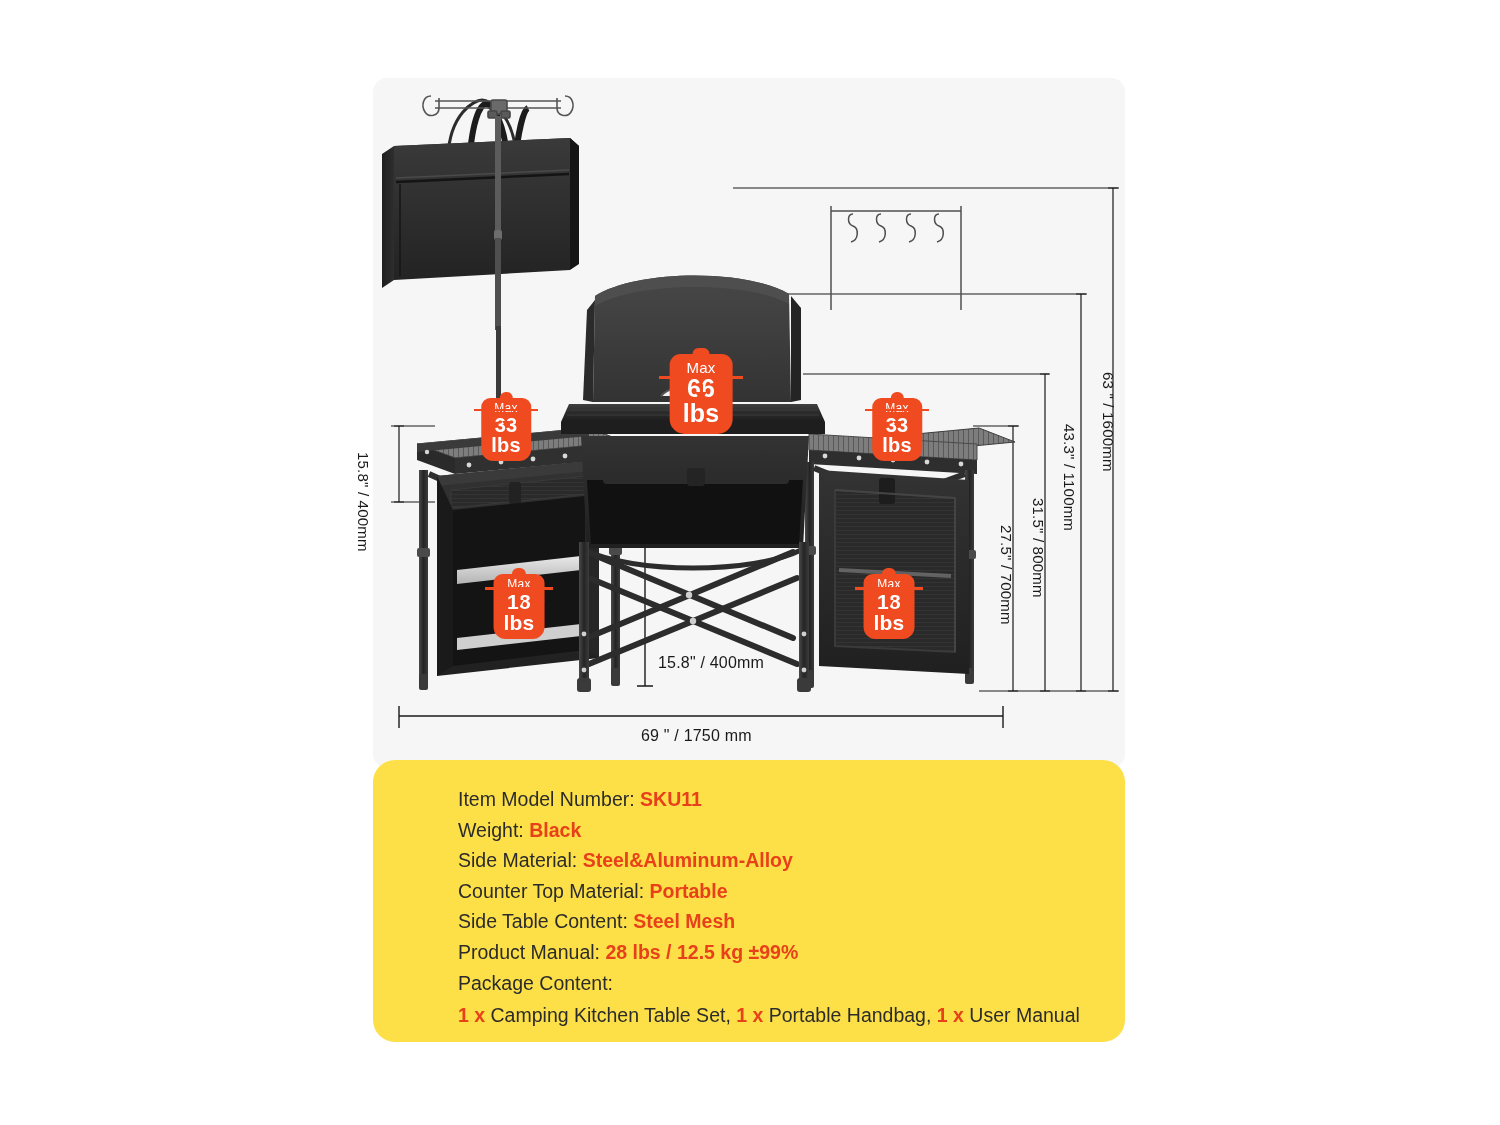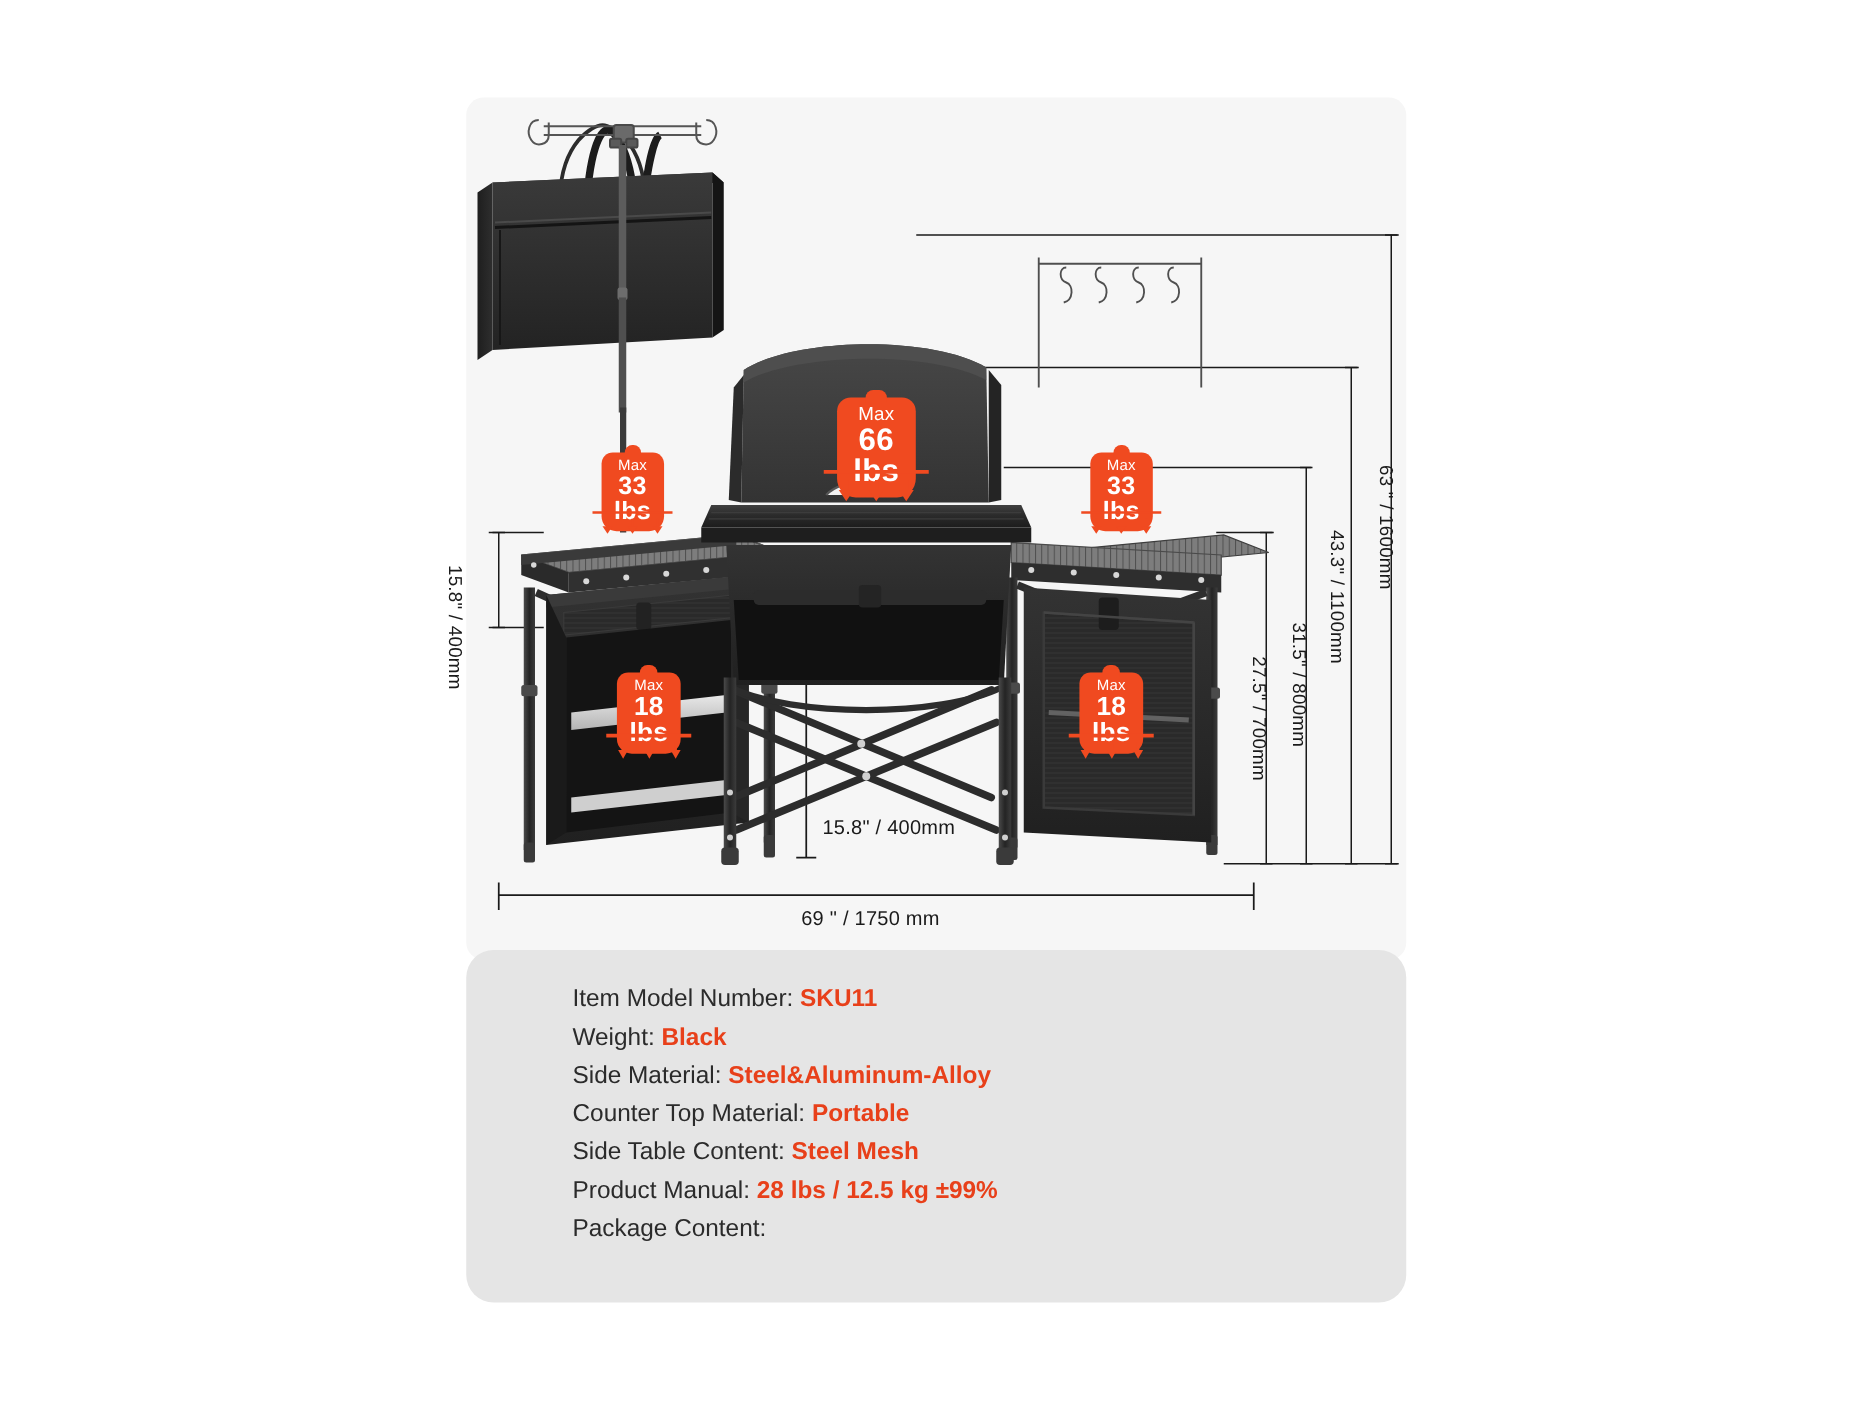--- a/index.html
+++ b/index.html
@@ -76,20 +76,21 @@
     position: absolute;
     left: 50%;
     transform: translateX(-50%);
     background: #f04a20;
     color: #ffffff;
     text-align: center;
     line-height: 1;
     border-radius: 10px 10px 13px 13px;
     padding: 5px 10px 7px 10px;
     box-sizing: border-box;
+    margin-top: 36px;
   }
   .badge-weight::before {
     content: "";
     position: absolute;
     left: 50%;
     top: -6px;
     transform: translateX(-50%);
     width: 26%;
     height: 10px;
     background: #f04a20;
@@ -161,21 +162,21 @@
   .b-18 .badge-rule { width: 68px; height: 3px; }
   .b-18 .badge-arrows span { width: 21px; }
   .b-18 .badge-arrows span i { width: 2px; height: 6px; }
   .b-18 .badge-arrows span::after { border-left-width: 4px; border-right-width: 4px; border-top-width: 7px; }
 
   
   #spec-card {
     position: absolute;
     left: 373px; top: 760px;
     width: 752px; height: 282px;
-    background: #e5e5e5;
+    background: #fde047;
     border-radius: 22px;
   }
   #spec-list {
     position: absolute;
     left: 85px; top: 24px;
     width: 640px;
   }
   .spec-row {
     font-size: 19.5px;
     line-height: 30.6px;
@@ -599,17 +600,22 @@
       </div>
 
       <div class="spec-row">
         <span>Product Manual: </span><span class="spec-val">28 lbs / 12.5 kg ±99%</span>
       </div>
 
       <div class="spec-row">
         <span>Package Content:</span>
       </div>
 
+      <div class="spec-pkg">
+        <span class="qty">1 x</span><span> Camping Kitchen Table Set,</span>
+        <span class="qty">1 x</span><span> Portable Handbag,</span>
+        <span class="qty">1 x</span><span> User Manual</span>
+      </div>
 
     </div>
   </div>
 
 </div>
 
 </body></html>

